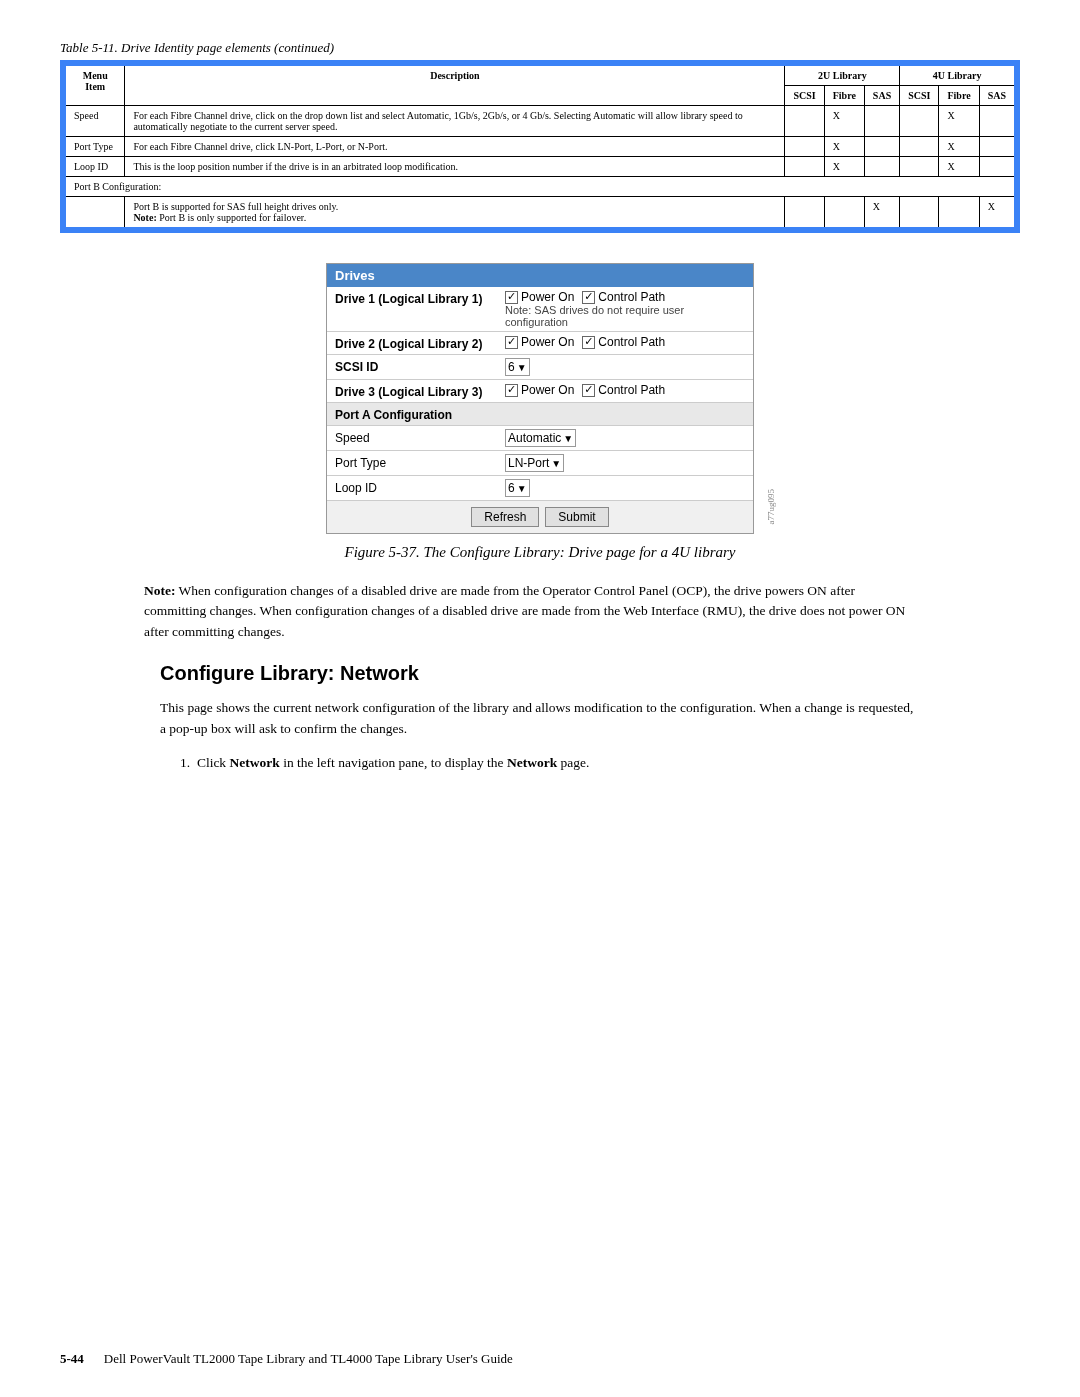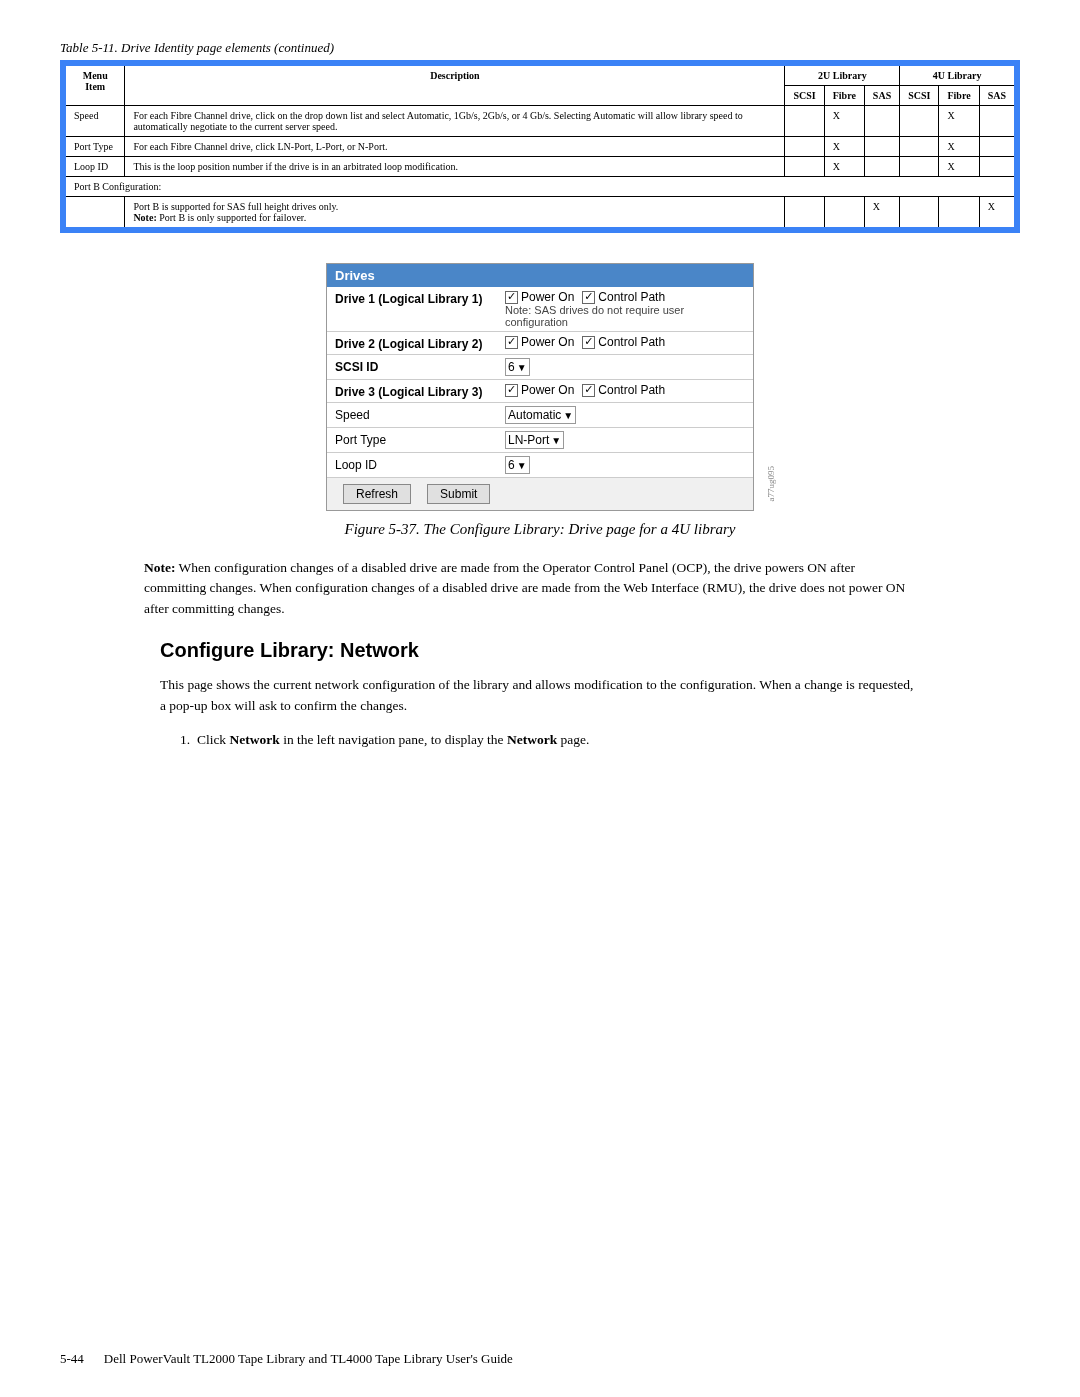--- a/index.html
+++ b/index.html
@@ -138,25 +138,25 @@
     }
     .section-label-row {
       background: #e8e8e8;
       padding: 3px 8px;
     }
     .section-label-row .ss-label {
       font-weight: bold;
     }
     .screenshot-footer {
       display: flex;
-      justify-content: flex-start;
+      justify-content: center;
       align-items: center;
-      padding: 6px 16px;
+      padding: 6px 8px;
       background: #f0f0f0;
-      gap: 16px;
+      gap: 6px;
     }
     .btn {
       padding: 2px 12px;
       border: 1px solid #888;
       background: #e0e0e0;
       font-size: 12px;
       font-family: Arial, sans-serif;
       cursor: pointer;
     }
     .side-label {
@@ -215,21 +215,21 @@
       position: fixed;
       bottom: 30px;
       left: 60px;
       right: 60px;
       font-size: 13px;
       display: flex;
       align-items: center;
       gap: 20px;
     }
     .page-num {
-      font-weight: normal;
+      font-weight: bold;
       white-space: nowrap;
     }
   </style>
 </head>
 <body>
 
 <div class="table-caption">Table 5-11. Drive Identity page elements  (continued)</div>
 
 <table class="main-table">
   <thead>
@@ -358,20 +358,24 @@
               <span>Power On</span>
             </div>
             <div class="checkbox-item">
               <span class="cb checked"></span>
               <span>Control Path</span>
             </div>
           </div>
         </div>
       </div>
 
+      <div class="ss-row section-label-row">
+        <div class="ss-label bold">Port A Configuration</div>
+        <div class="ss-value"></div>
+      </div>
 
       <div class="ss-row">
         <div class="ss-label">Speed</div>
         <div class="ss-value">
           <span class="select-box">
             <span>Automatic</span>
             <span class="arrow">▼</span>
           </span>
         </div>
       </div>

